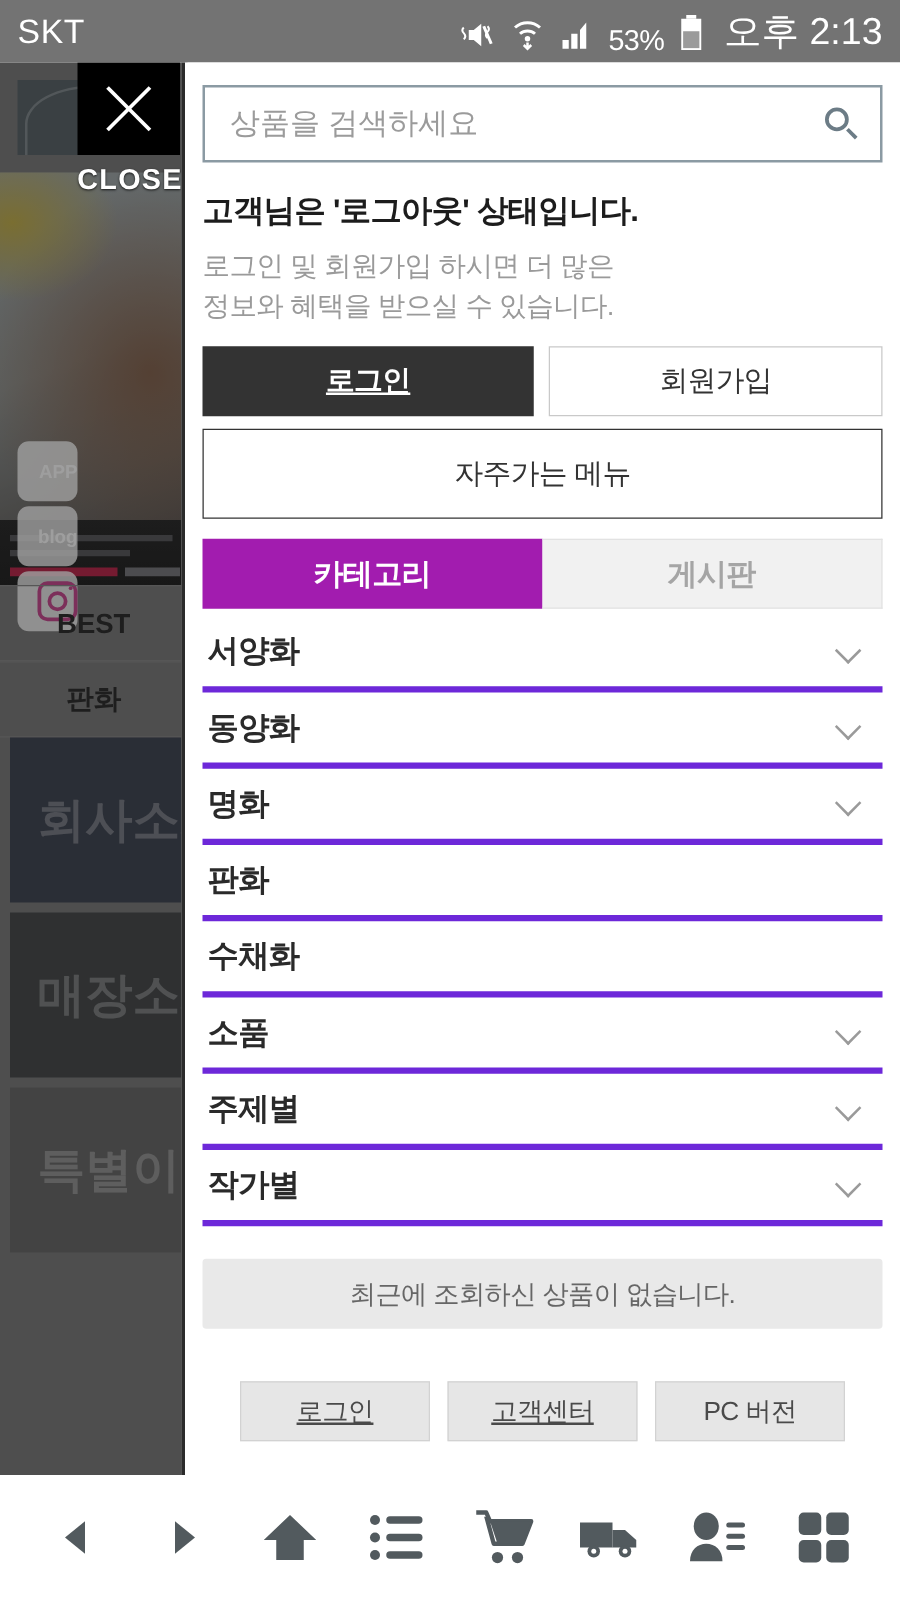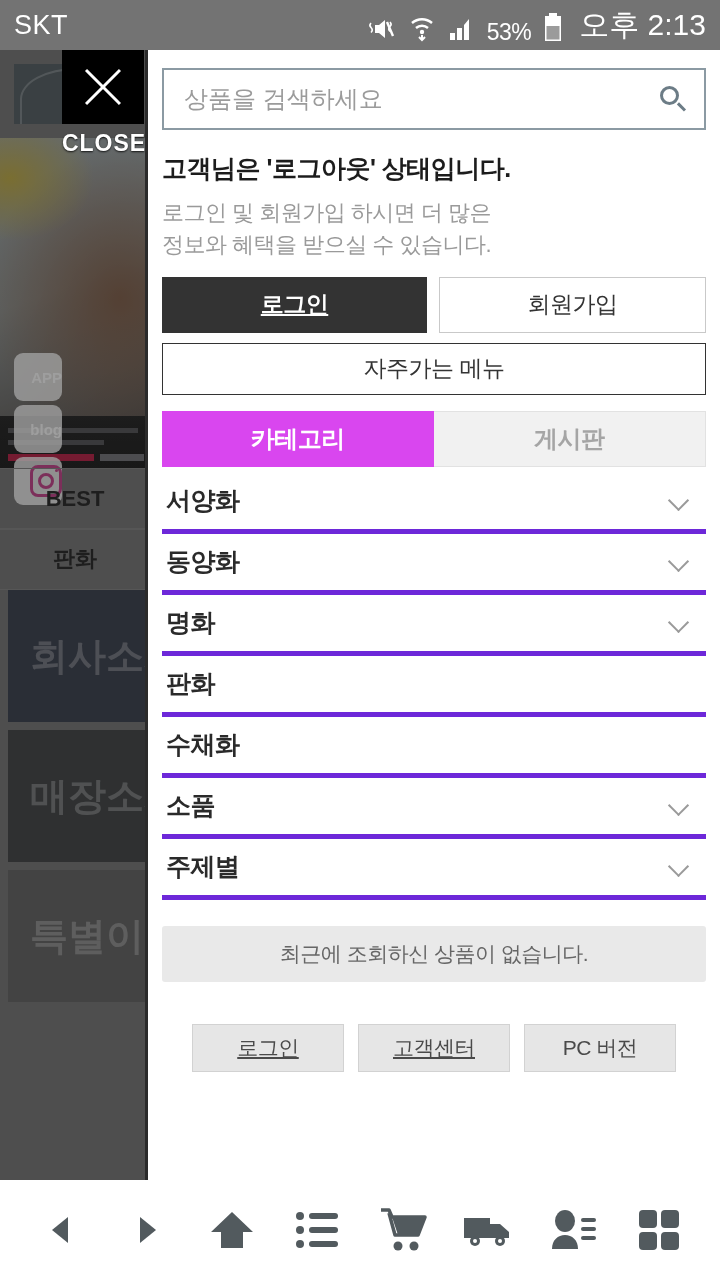--- a/index.html
+++ b/index.html
@@ -132,32 +132,32 @@
     text-decoration:underline;cursor:pointer;border:0;letter-spacing:-.5px;
     font-family:"Liberation Sans","DejaVu Sans",sans-serif;
   }
   .btn-join{
     flex:1;height:56px;background:#fff;color:#333;font-size:23px;
     border:1px solid #c9c9c9;box-sizing:border-box;
     display:flex;align-items:center;justify-content:center;cursor:pointer;letter-spacing:-.5px;
     font-family:"Liberation Sans","DejaVu Sans",sans-serif;
   }
   .btn-fav{
-    margin-top:10px;height:52px;width:100%;background:#fff;color:#333;font-size:23px;
+    margin-top:10px;height:72px;width:100%;background:#fff;color:#333;font-size:23px;
     border:1px solid #333;box-sizing:border-box;
     display:flex;align-items:center;justify-content:center;cursor:pointer;letter-spacing:-.5px;
     font-family:"Liberation Sans","DejaVu Sans",sans-serif;
   }
 
   .tabs{margin-top:16px;display:flex;height:56px;}
   .tab{
     flex:1;display:flex;align-items:center;justify-content:center;
     font-size:24px;font-weight:bold;cursor:pointer;box-sizing:border-box;letter-spacing:-.5px;
   }
-  .tab.active{background:#d946ef;color:#fff;}
+  .tab.active{background:#a21caf;color:#fff;}
   .tab.inactive{background:#f1f1f1;color:#a5a5a5;border:1px solid #e2e2e2;border-left:0;}
 
   .catlist{margin-top:6px;}
   .catrow{
     height:61px;display:flex;align-items:center;justify-content:space-between;
     border-bottom:5px solid #6d28d9;box-sizing:border-box;padding:0 6px 0 4px;cursor:pointer;
   }
   .catrow .lbl{font-size:25px;font-weight:bold;color:#2a2a2a;letter-spacing:-.5px;}
   .chev{width:20px;height:20px;position:relative;flex:0 0 auto;margin-right:10px;}
   .chev:before{
@@ -325,20 +325,24 @@
         <span class="lbl">수채화</span>
       </div>
       <div class="catrow">
         <span class="lbl">소품</span>
         <span class="chev"></span>
       </div>
       <div class="catrow">
         <span class="lbl">주제별</span>
         <span class="chev"></span>
       </div>
+      <div class="catrow">
+        <span class="lbl">작가별</span>
+        <span class="chev"></span>
+      </div>
     </div>
 
     <div class="notice">최근에 조회하신 상품이 없습니다.</div>
 
     <div class="footrow">
       <div class="footbtn u">로그인</div>
       <div class="footbtn u">고객센터</div>
       <div class="footbtn">PC 버전</div>
     </div>
   </div>

